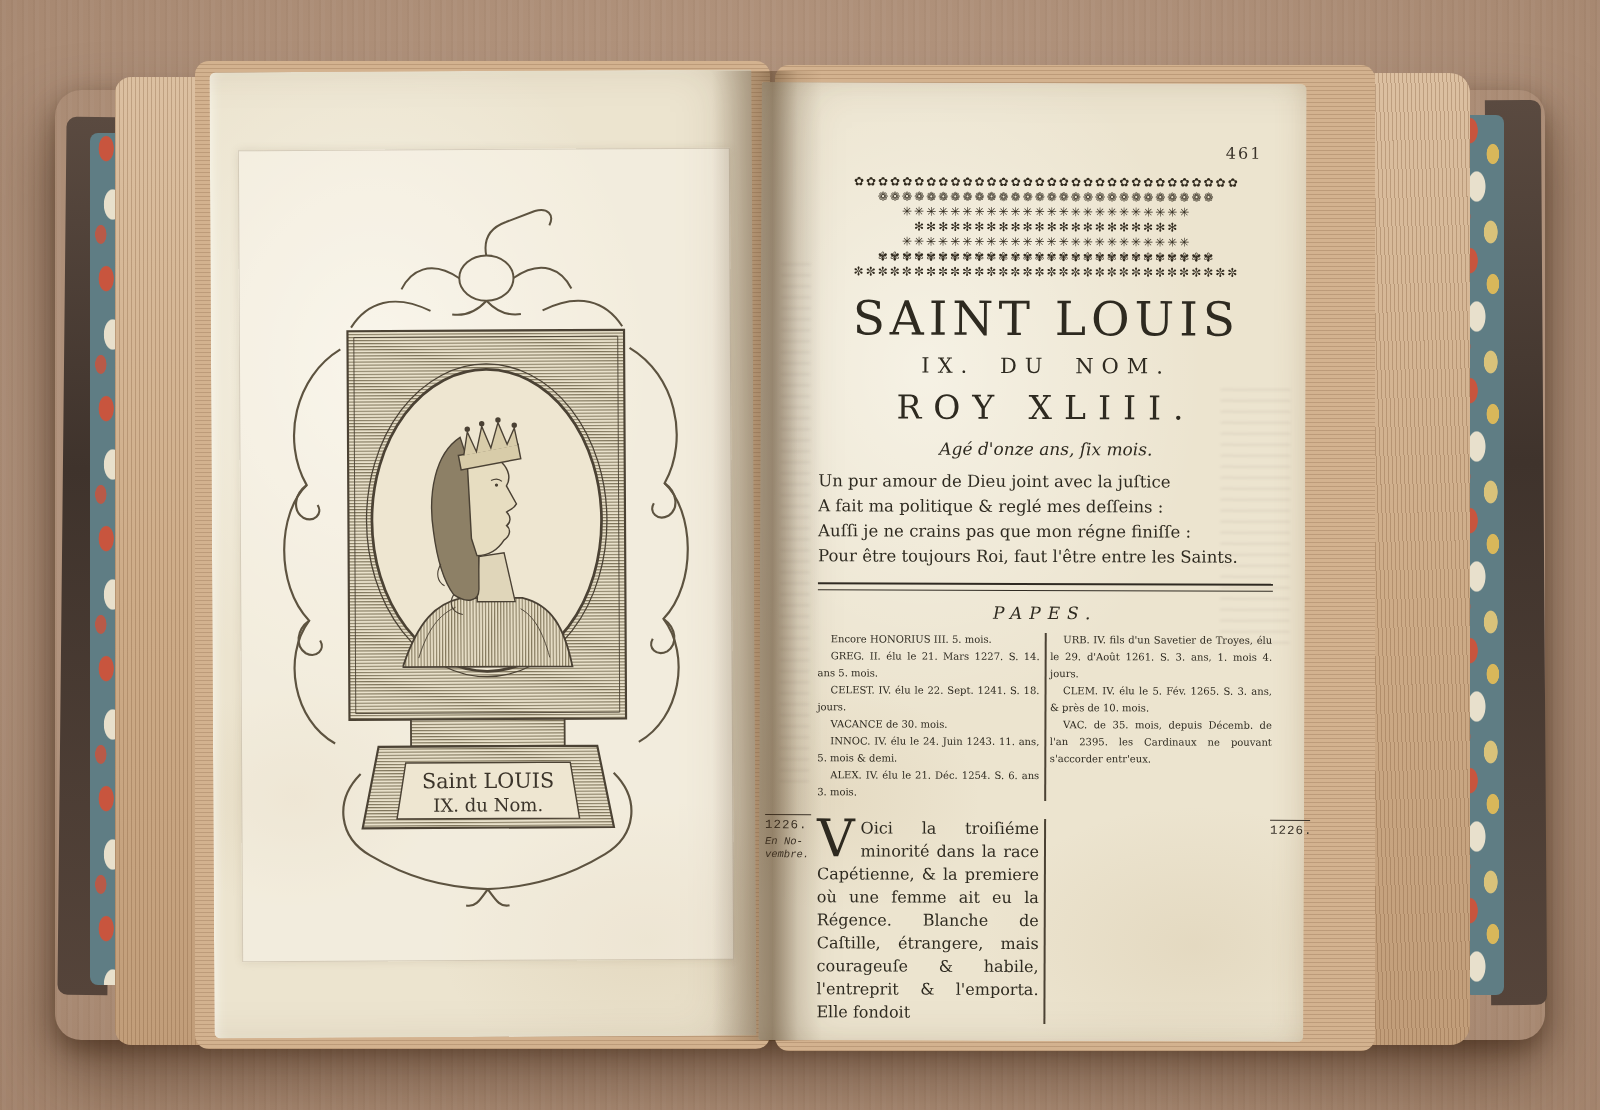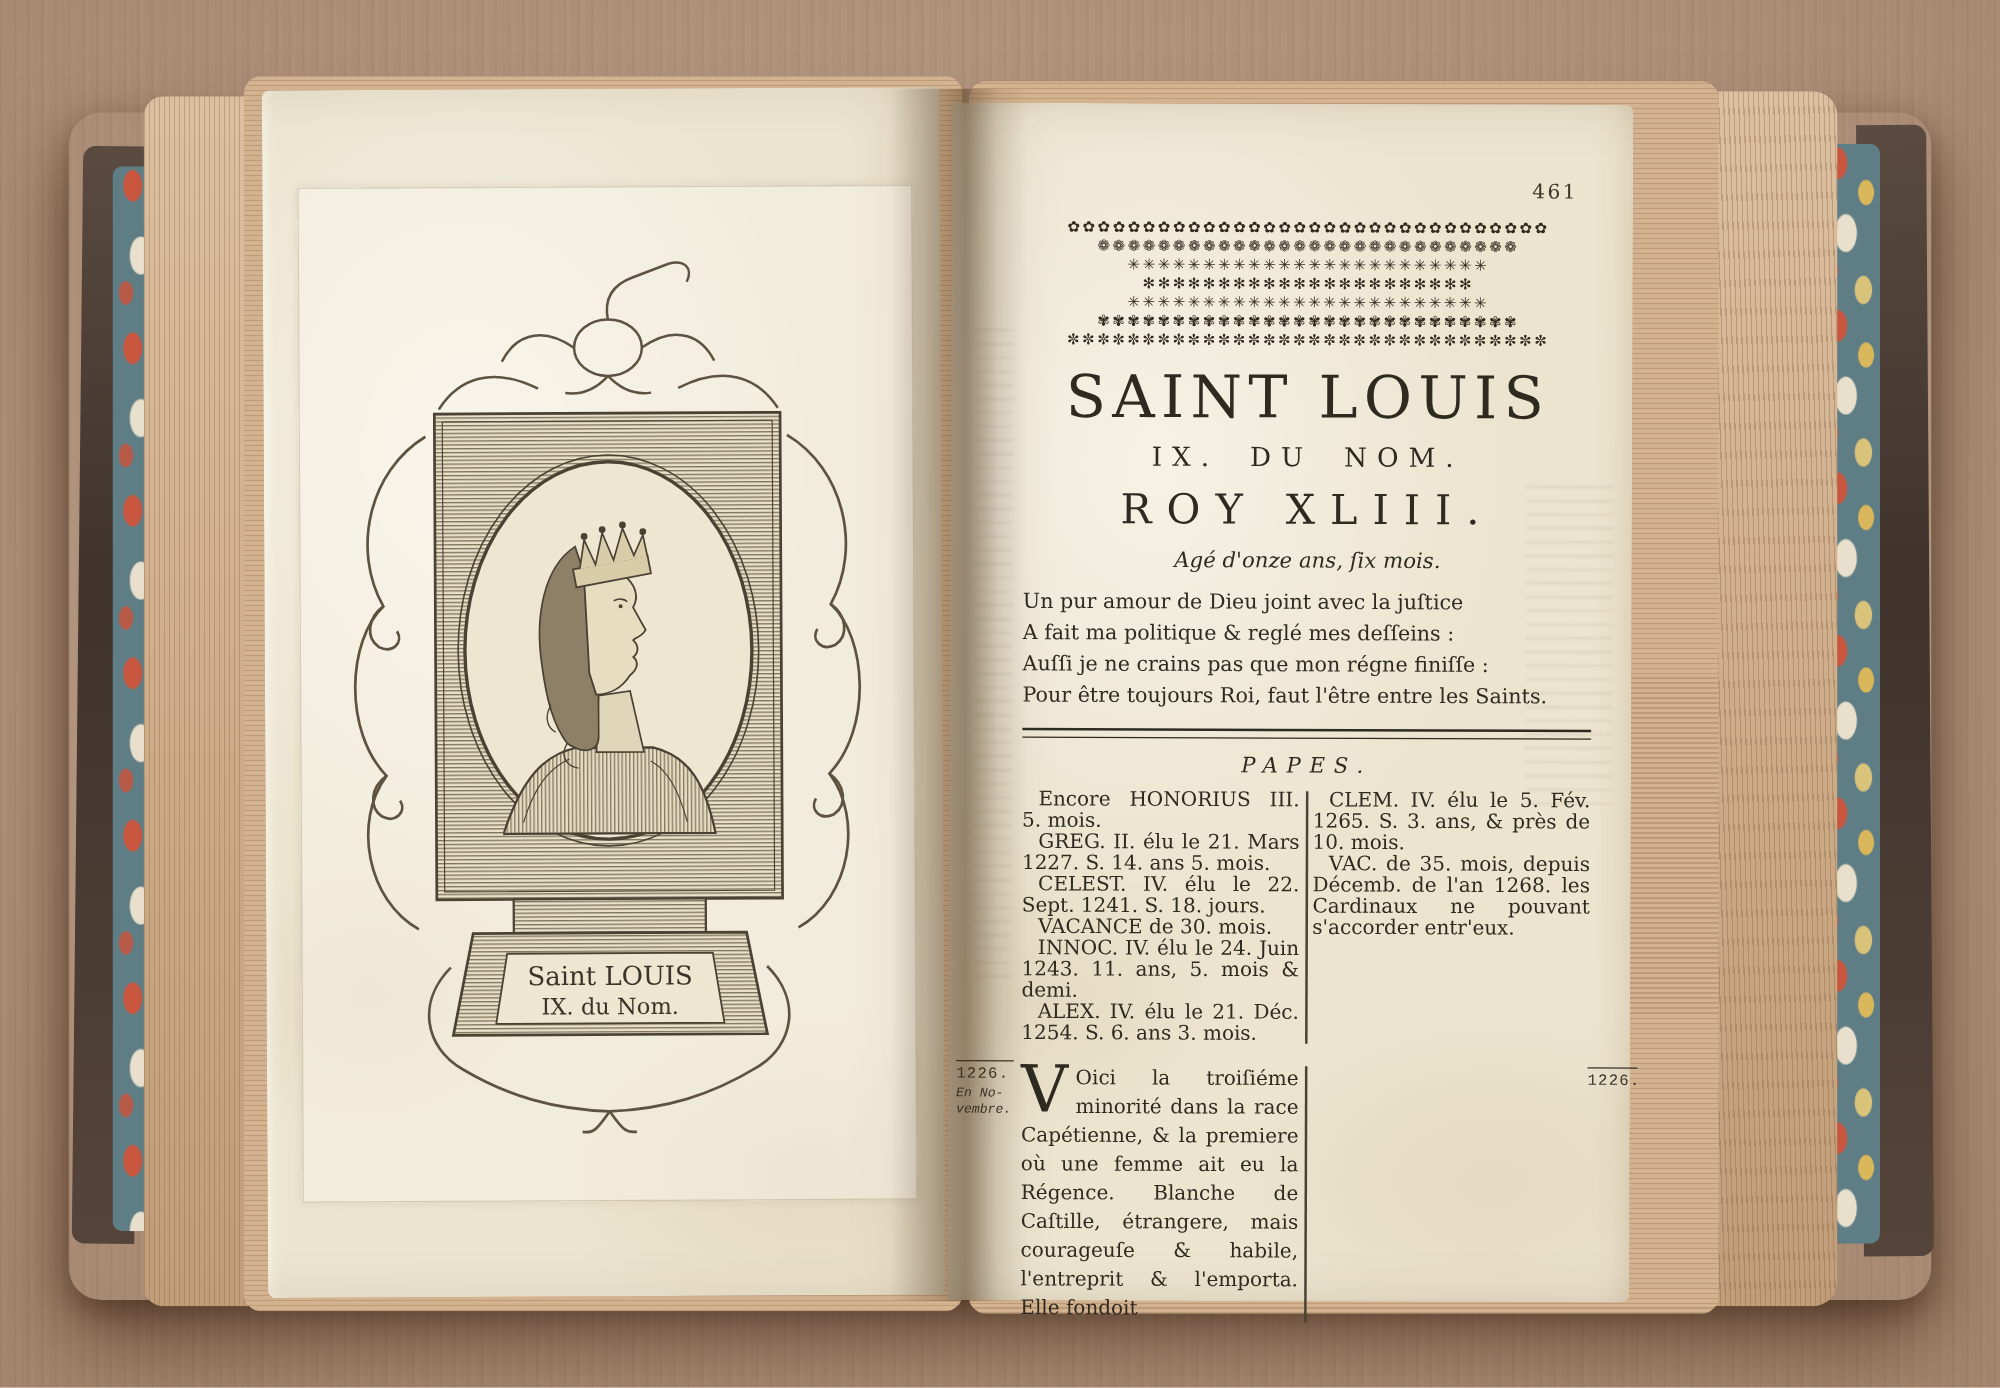--- a/index.html
+++ b/index.html
@@ -69,21 +69,21 @@
   .title{margin-top:14px;text-align:center;font-size:47px;line-height:50px;letter-spacing:5px;white-space:nowrap;}
   .subtitle{margin-top:10px;text-align:center;font-size:21px;letter-spacing:8px;word-spacing:10px;}
   .roytitle{margin-top:10px;text-align:center;font-size:33px;letter-spacing:12px;white-space:nowrap;}
   .ageline{margin-top:12px;text-align:center;font-style:italic;font-size:17px;}
   .verse{margin-top:10px;font-size:16.5px;line-height:25px;}
   .dbl-rule{margin-top:14px;height:5px;border-top:2px solid #2f2a22;border-bottom:1.6px solid #2f2a22;}
   .papes-head{margin-top:12px;text-align:center;font-style:italic;font-size:17px;letter-spacing:7px;}
   .cols{display:flex;margin-top:8px;}
   .col{width:222px;}
   .vrule{width:1.5px;background:#4b4234;margin:2px 4px 0 5px;}
-  .papes .col p{margin:0;font-size:16px;line-height:17px;text-indent:13px;text-align:justify;}
+  .papes .col p{margin:0;font-size:10px;line-height:17px;text-indent:13px;text-align:justify;}
   .body-wrap{position:relative;margin-top:16px;}
   .bodytext .col p{margin:0;font-size:16px;line-height:23px;text-align:justify;}
   .dropcap{float:left;font-size:52px;line-height:41px;padding:2px 6px 0 0;}
   .note{position:absolute;width:46px;font-size:11.5px;line-height:13px;color:#3a332a;font-family:Liberation Mono, monospace;}
   .note .year{font-size:12.5px;letter-spacing:1px;}
   .note .rule{border-top:1.3px solid #3a332a;margin-bottom:4px;}
   .note-left{left:-52px;top:-2px;}
   .note-left .month{font-style:italic;font-size:10.5px;margin-top:3px;white-space:pre-line;}
   .note-right{right:-44px;top:2px;text-align:left;}
   .note-right .rule{width:40px;}
@@ -222,22 +222,23 @@
           <div class="col">
             <p>Encore HONORIUS III. 5. mois.</p>
             <p>GREG. II. élu le 21. Mars 1227. S. 14. ans 5. mois.</p>
             <p>CELEST. IV. élu le 22. Sept. 1241. S. 18. jours.</p>
             <p>VACANCE de 30. mois.</p>
             <p>INNOC. IV. élu le 24. Juin 1243. 11. ans, 5. mois &amp; demi.</p>
             <p>ALEX. IV. élu le 21. Déc. 1254. S. 6. ans 3. mois.</p>
           </div>
           <div class="vrule"></div>
           <div class="col">
+            <p>URB. IV. fils d'un Savetier de Troyes, élu le 29. d'Août 1261. S. 3. ans, 1. mois 4. jours.</p>
             <p>CLEM. IV. élu le 5. Fév. 1265. S. 3. ans, &amp; près de 10. mois.</p>
-            <p>VAC. de 35. mois, depuis Décemb. de l'an 1268. les Cardinaux ne pouvant s'accorder entr'eux.</p>
+            <p>VAC. de 35. mois, depuis Décemb. de l'an 2395. les Cardinaux ne pouvant s'accorder entr'eux.</p>
           </div>
         </div>
 
         <div class="body-wrap">
           <div class="note note-left">
             <div class="rule"></div>
             <div class="year">1226.</div>
             <div class="month">En No-
 vembre.</div>
           </div>

